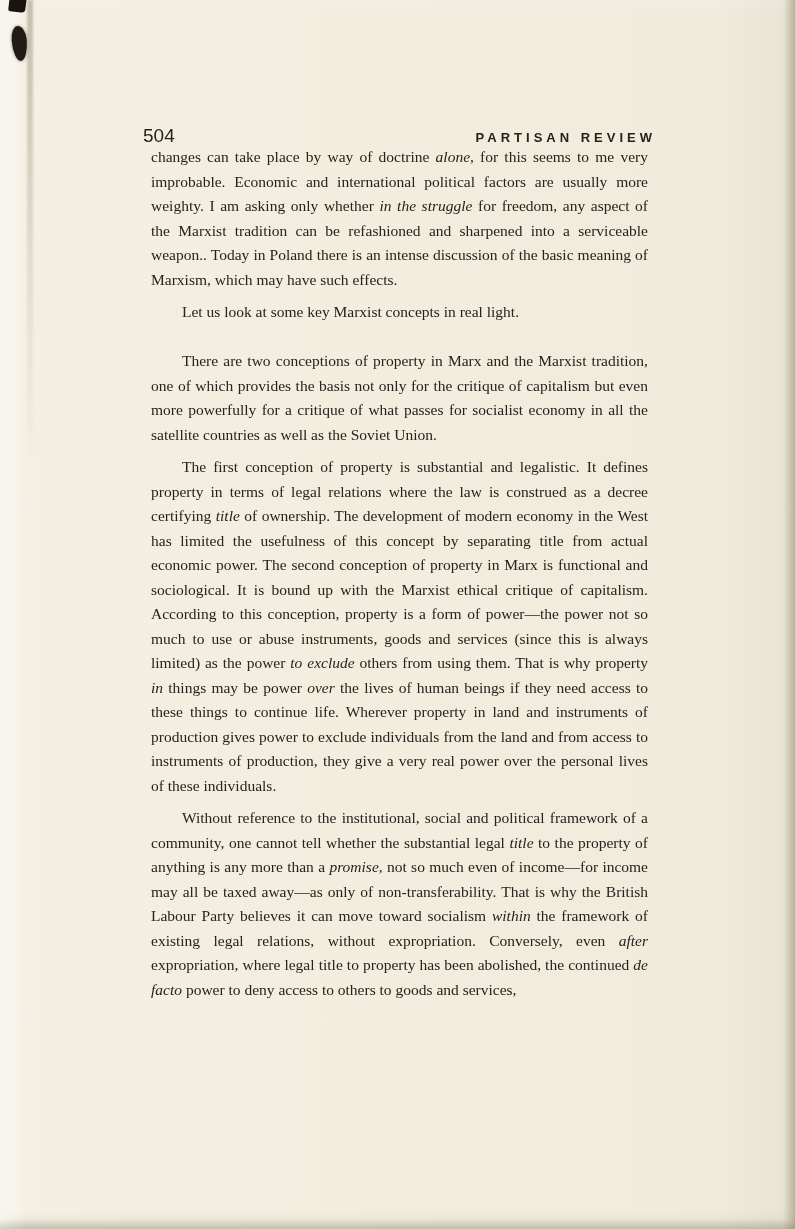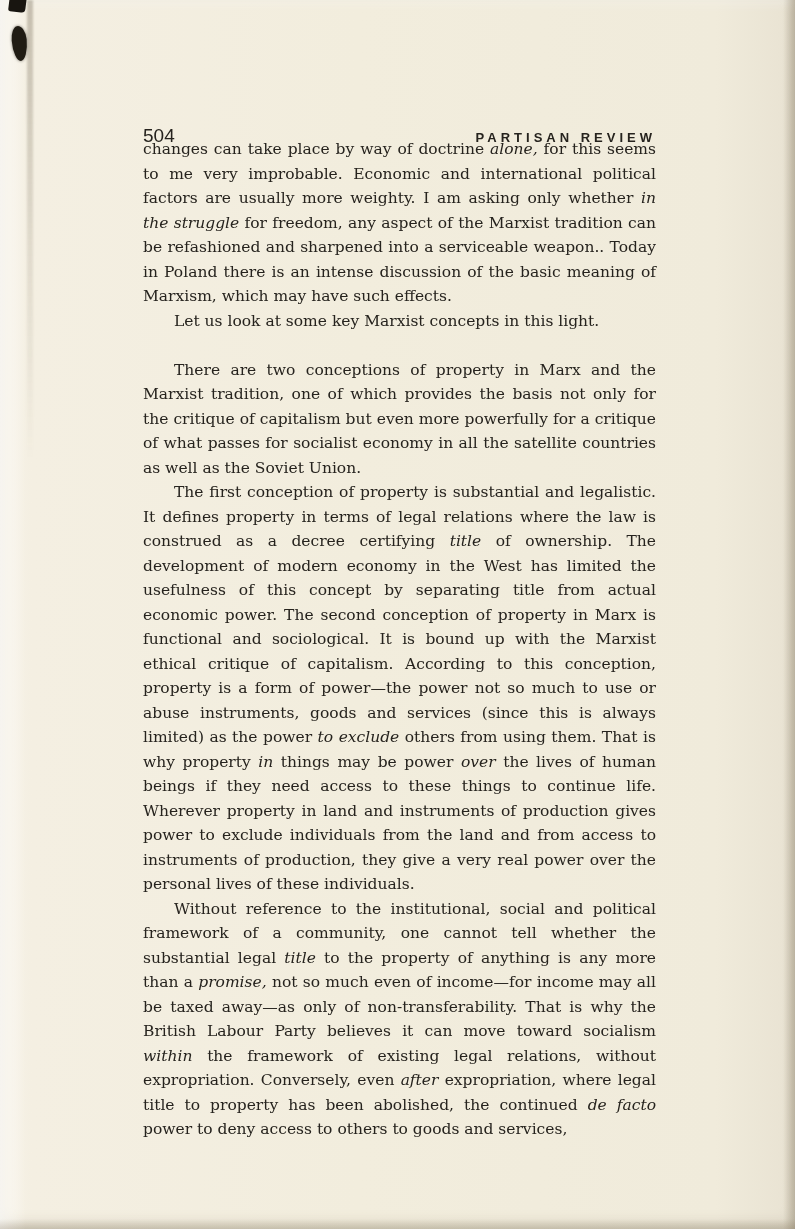--- a/index.html
+++ b/index.html
@@ -87,21 +87,21 @@
   .text-block {
     position: absolute;
     left: 143px;
     top: 137px;
     width: 513px;
     font-size: 15.5px;
     line-height: 24.5px;
     color: var(--ink, #26231e);
     text-align: justify;
   }
-  .text-block p { margin: 0; }
+  .text-block p { margin: 8px; font-family: Liberation Serif, serif; }
   .text-block p.indent { text-indent: 31px; }
   .text-block p.space-before { margin-top: 24.5px; }
   .text-block em { font-style: italic; }
 </style>
 </head>
 <body>
 
 <div class="page">
 
   <div class="edge-left"></div>
@@ -111,19 +111,19 @@
   <div class="edge-right"></div>
   <div class="edge-bottom"></div>
 
   <header class="page-header">
     <span class="page-number">504</span>
     <span class="journal-title">PARTISAN REVIEW</span>
   </header>
 
   <main class="text-block" id="text-block">
       <p><span>changes can take place by way of doctrine </span><em>alone,</em><span> for this seems to me very improbable. Economic and international political factors are usually more weighty. I am asking only whether </span><em>in the struggle</em><span> for freedom, any aspect of the Marxist tradition can be refashioned and sharpened into a serviceable weapon.. Today in Poland there is an intense discussion of the basic meaning of Marxism, which may have such effects.</span></p>
-      <p class="indent"><span>Let us look at some key Marxist concepts in this light.</span></p>
+      <p class="indent"><span>Let us look at some key Marxist concepts in real light.</span></p>
       <p class="indent space-before"><span>There are two conceptions of property in Marx and the Marxist tradition, one of which provides the basis not only for the critique of capitalism but even more powerfully for a critique of what passes for socialist economy in all the satellite countries as well as the Soviet Union.</span></p>
       <p class="indent"><span>The first conception of property is substantial and legalistic. It defines property in terms of legal relations where the law is construed as a decree certifying </span><em>title</em><span> of ownership. The development of modern economy in the West has limited the usefulness of this concept by separating title from actual economic power. The second conception of property in Marx is functional and sociological. It is bound up with the Marxist ethical critique of capitalism. According to this conception, property is a form of power—the power not so much to use or abuse instruments, goods and services (since this is always limited) as the power </span><em>to exclude</em><span> others from using them. That is why property </span><em>in</em><span> things may be power </span><em>over</em><span> the lives of human beings if they need access to these things to continue life. Wherever property in land and instruments of production gives power to exclude individuals from the land and from access to instruments of production, they give a very real power over the personal lives of these individuals.</span></p>
       <p class="indent"><span>Without reference to the institutional, social and political framework of a community, one cannot tell whether the substantial legal </span><em>title</em><span> to the property of anything is any more than a </span><em>promise,</em><span> not so much even of income—for income may all be taxed away—as only of non-transferability. That is why the British Labour Party believes it can move toward socialism </span><em>within</em><span> the framework of existing legal relations, without expropriation. Conversely, even </span><em>after</em><span> expropriation, where legal title to property has been abolished, the continued </span><em>de facto</em><span> power to deny access to others to goods and services,</span></p>
     </main>
 
 </div>
 
 </body></html>

